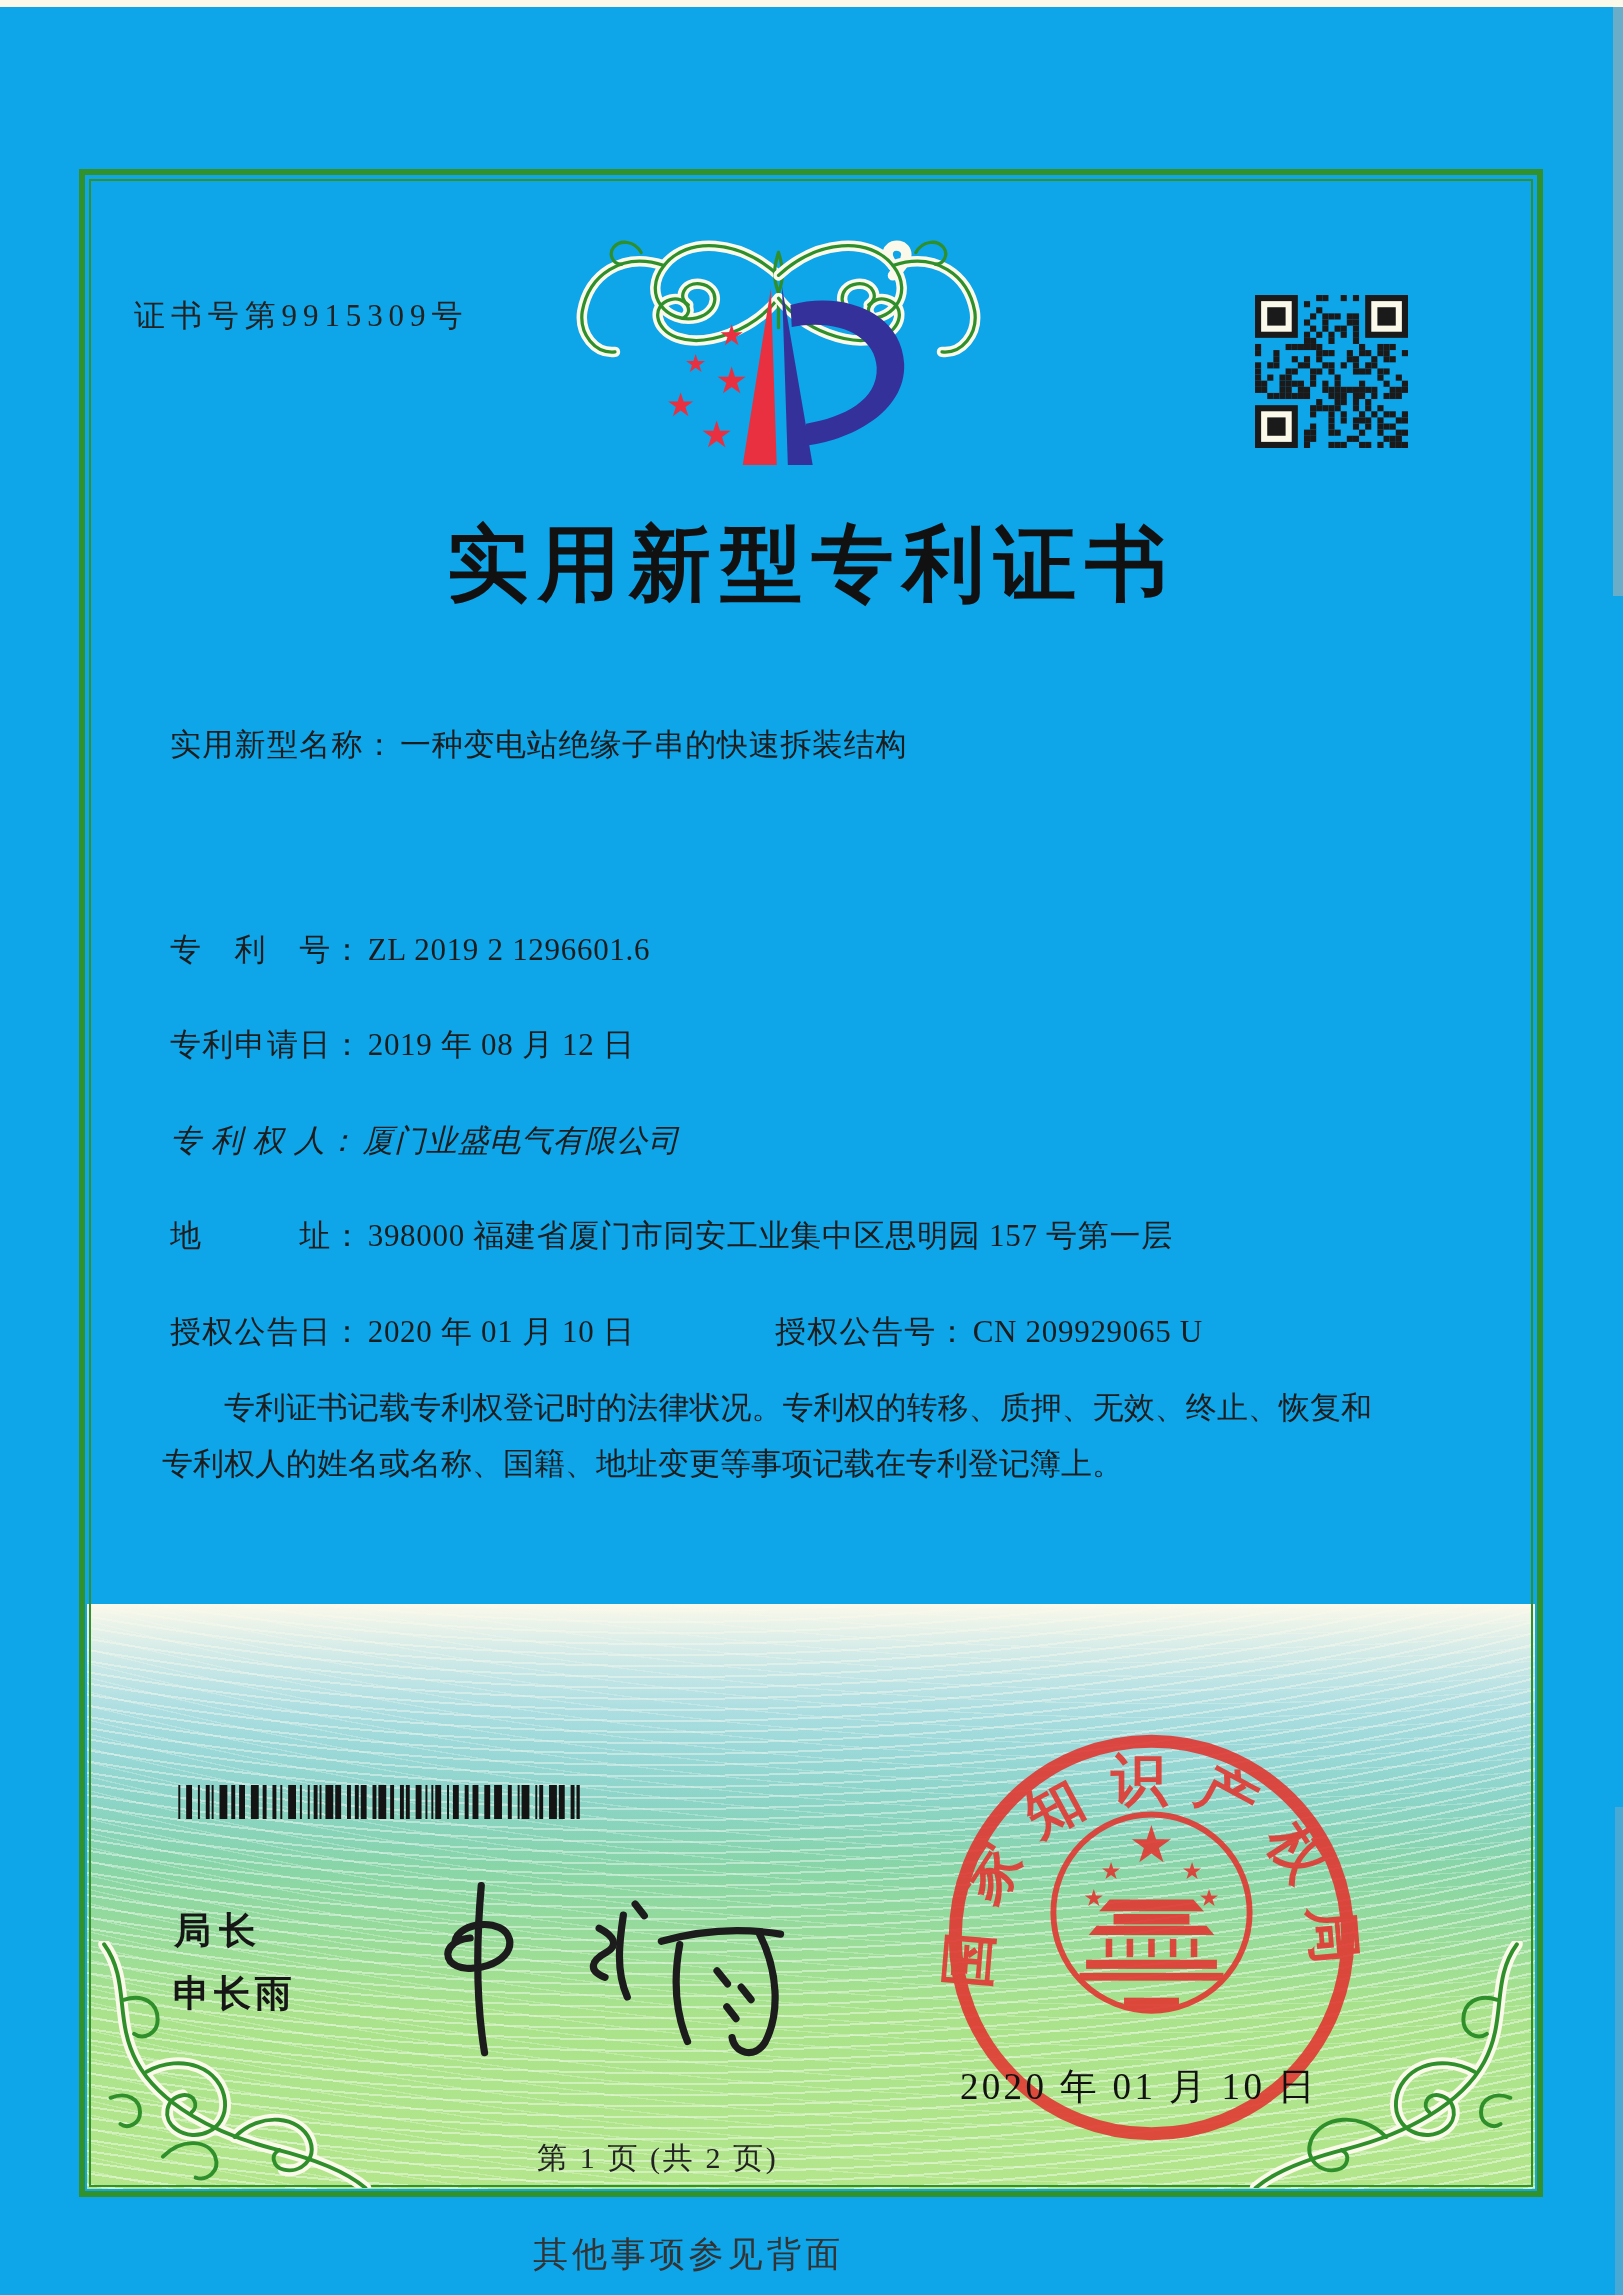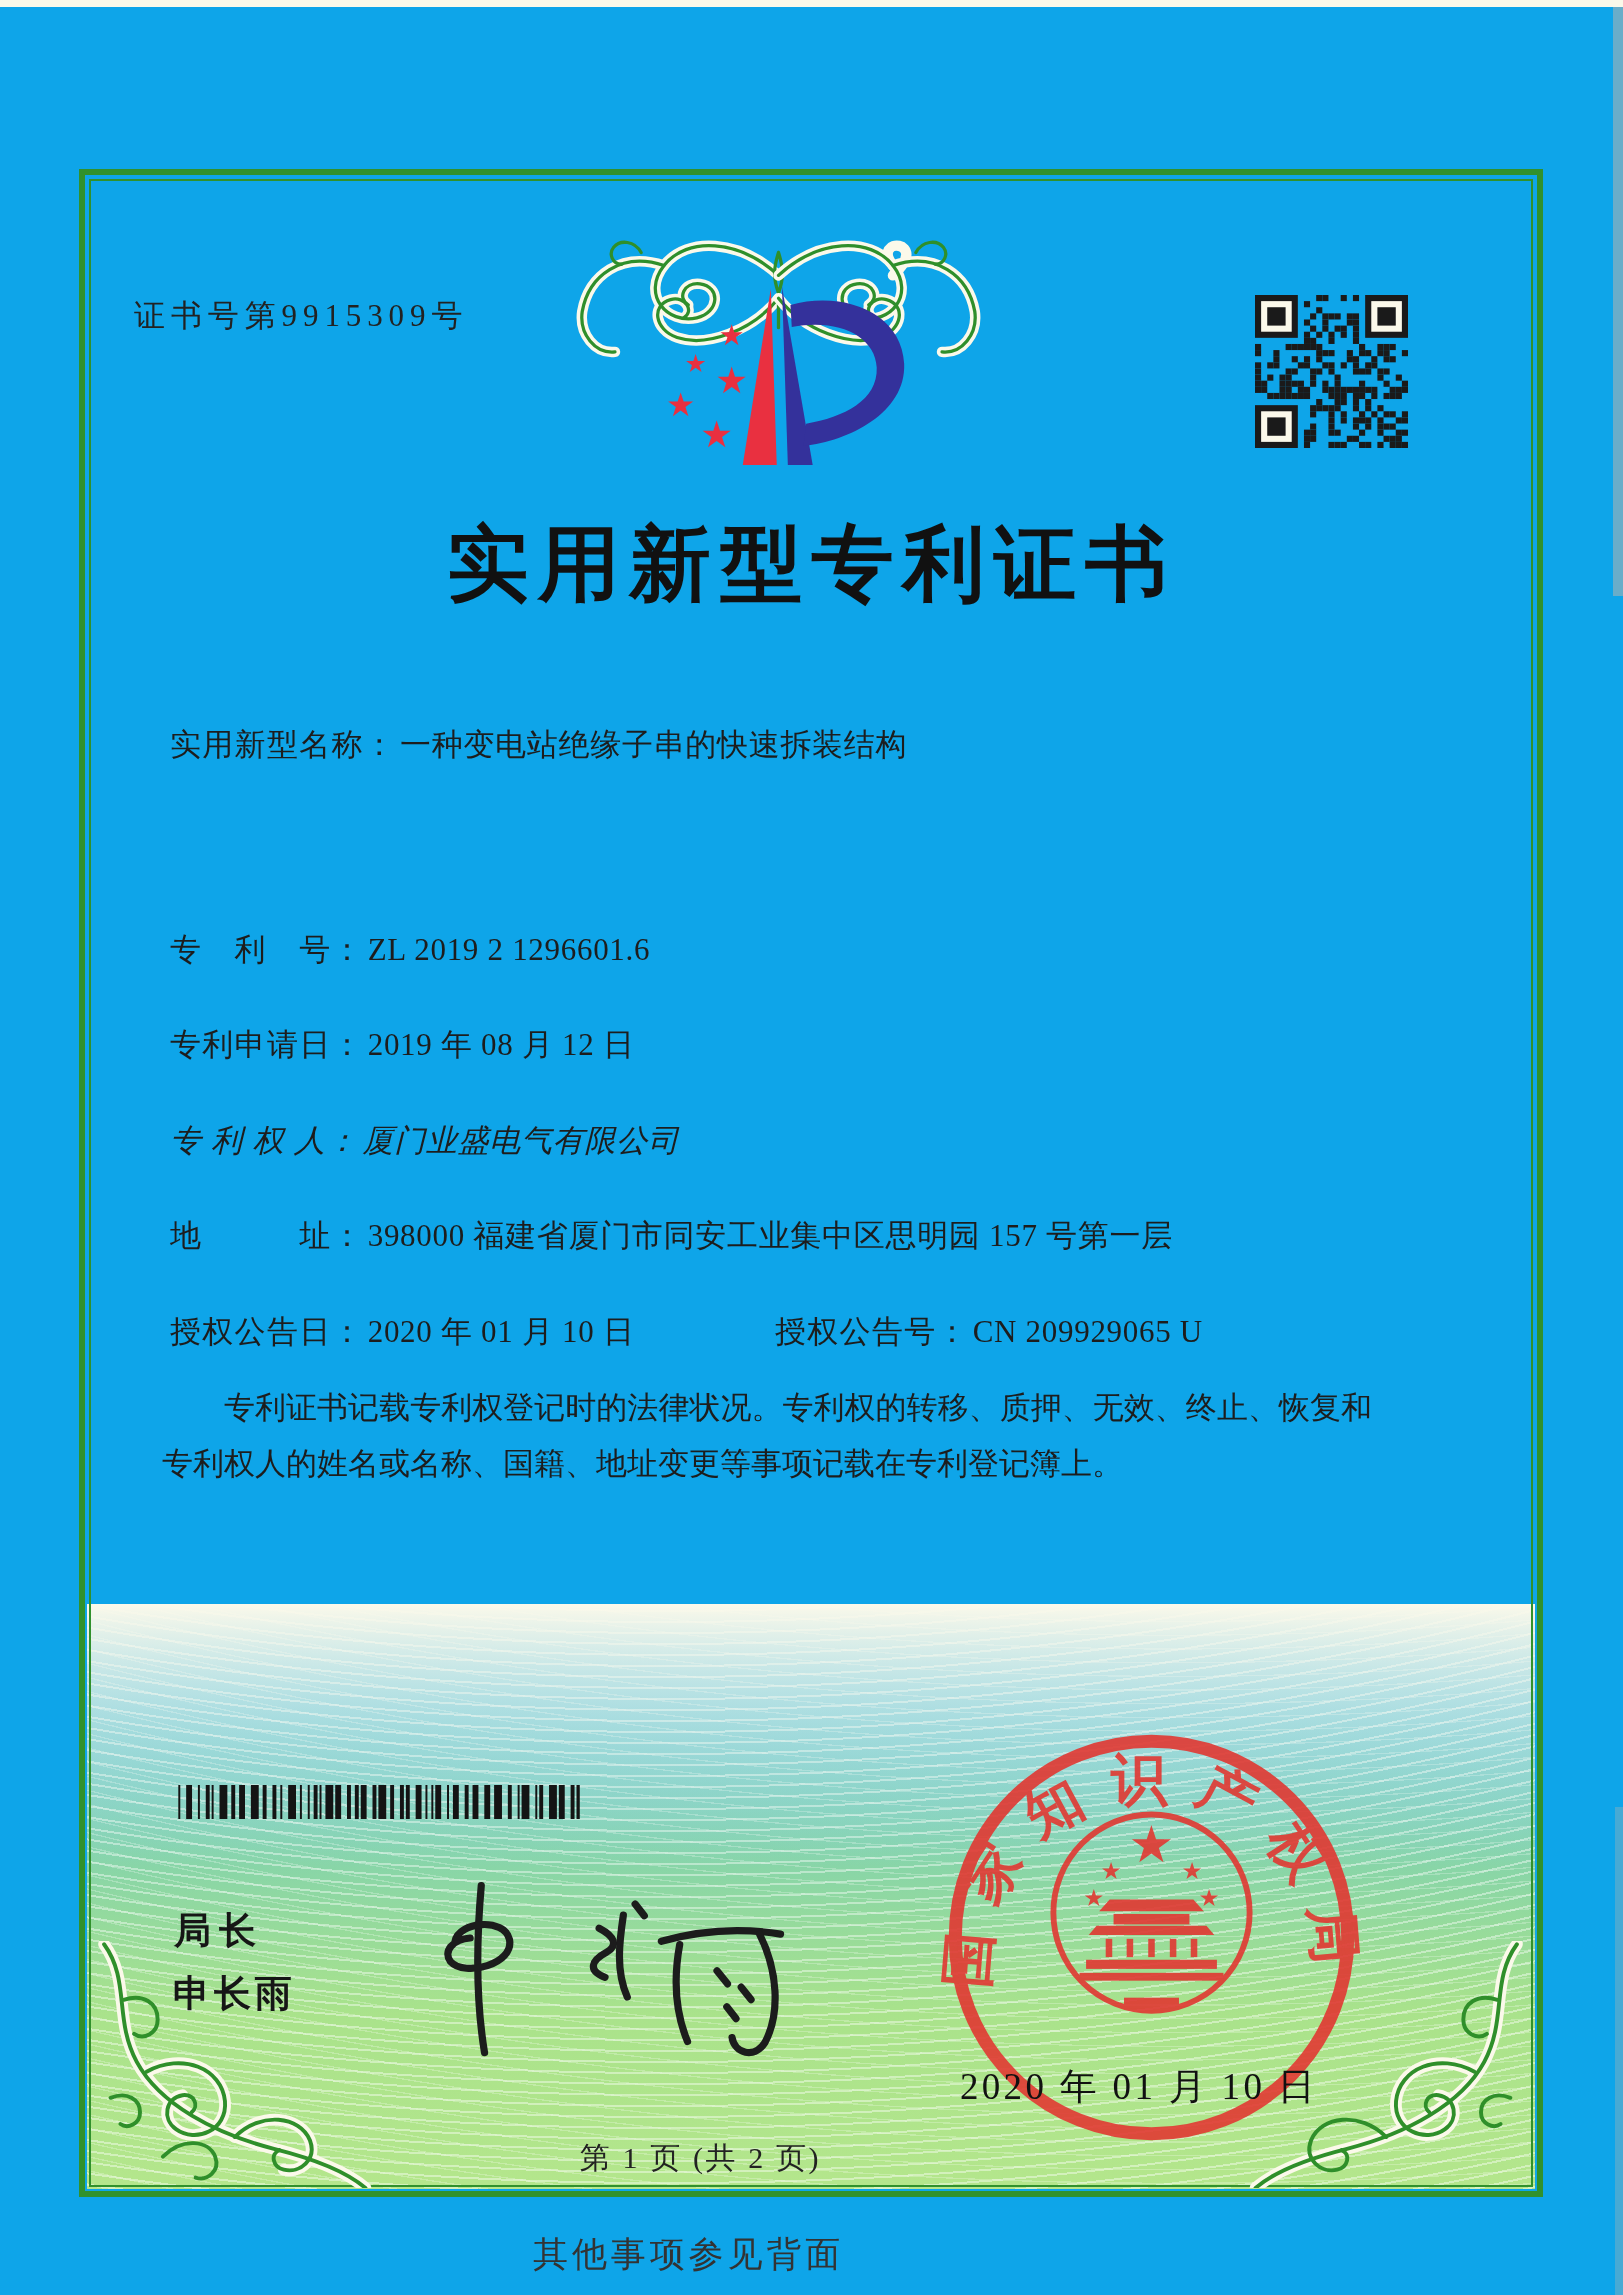--- a/index.html
+++ b/index.html
@@ -30,21 +30,21 @@
   .grantrow .col2{position:absolute;left:605px;top:0;}
   
   .bodytext{position:absolute;left:162px;top:1373px;width:1210px;font-size:31px;
             line-height:56px;text-align:justify;color:#1d1d1d;}
   .bodytext p{margin:0;text-indent:2em;}
   
   .director{position:absolute;left:174px;top:1899px;font-size:37px;font-weight:bold;
             font-family:"Liberation Sans","DejaVu Sans",sans-serif;letter-spacing:7.9px;color:#161616;}
   .dirname{position:absolute;left:173px;top:1962px;font-size:37px;font-weight:bold;
            font-family:"Liberation Sans","DejaVu Sans",sans-serif;letter-spacing:3.9px;color:#161616;}
-  .pagenum{position:absolute;left:537px;top:2131px;width:327px;text-align:center;
+  .pagenum{position:absolute;left:537px;top:2131px;width:327px;text-align:left;
            font-size:30px;letter-spacing:2.6px;color:#222;}
   .backnote{position:absolute;left:533px;top:2224px;width:327px;text-align:left;
             font-size:35px;letter-spacing:3.9px;color:#333;}
   .sealdate{position:absolute;left:960px;top:2055px;font-size:37px;letter-spacing:3.3px;color:#111;}
   
   .scan-strip-top{position:absolute;right:0;top:0;width:10.5px;height:589px;background:#b4b5ae;opacity:.55;}
   .scan-strip-bot{position:absolute;right:0;top:1800px;width:7.9px;height:495px;background:#b4b5ae;opacity:.35;}
   svg{display:block;}
   .abs{position:absolute;}
 </style>

